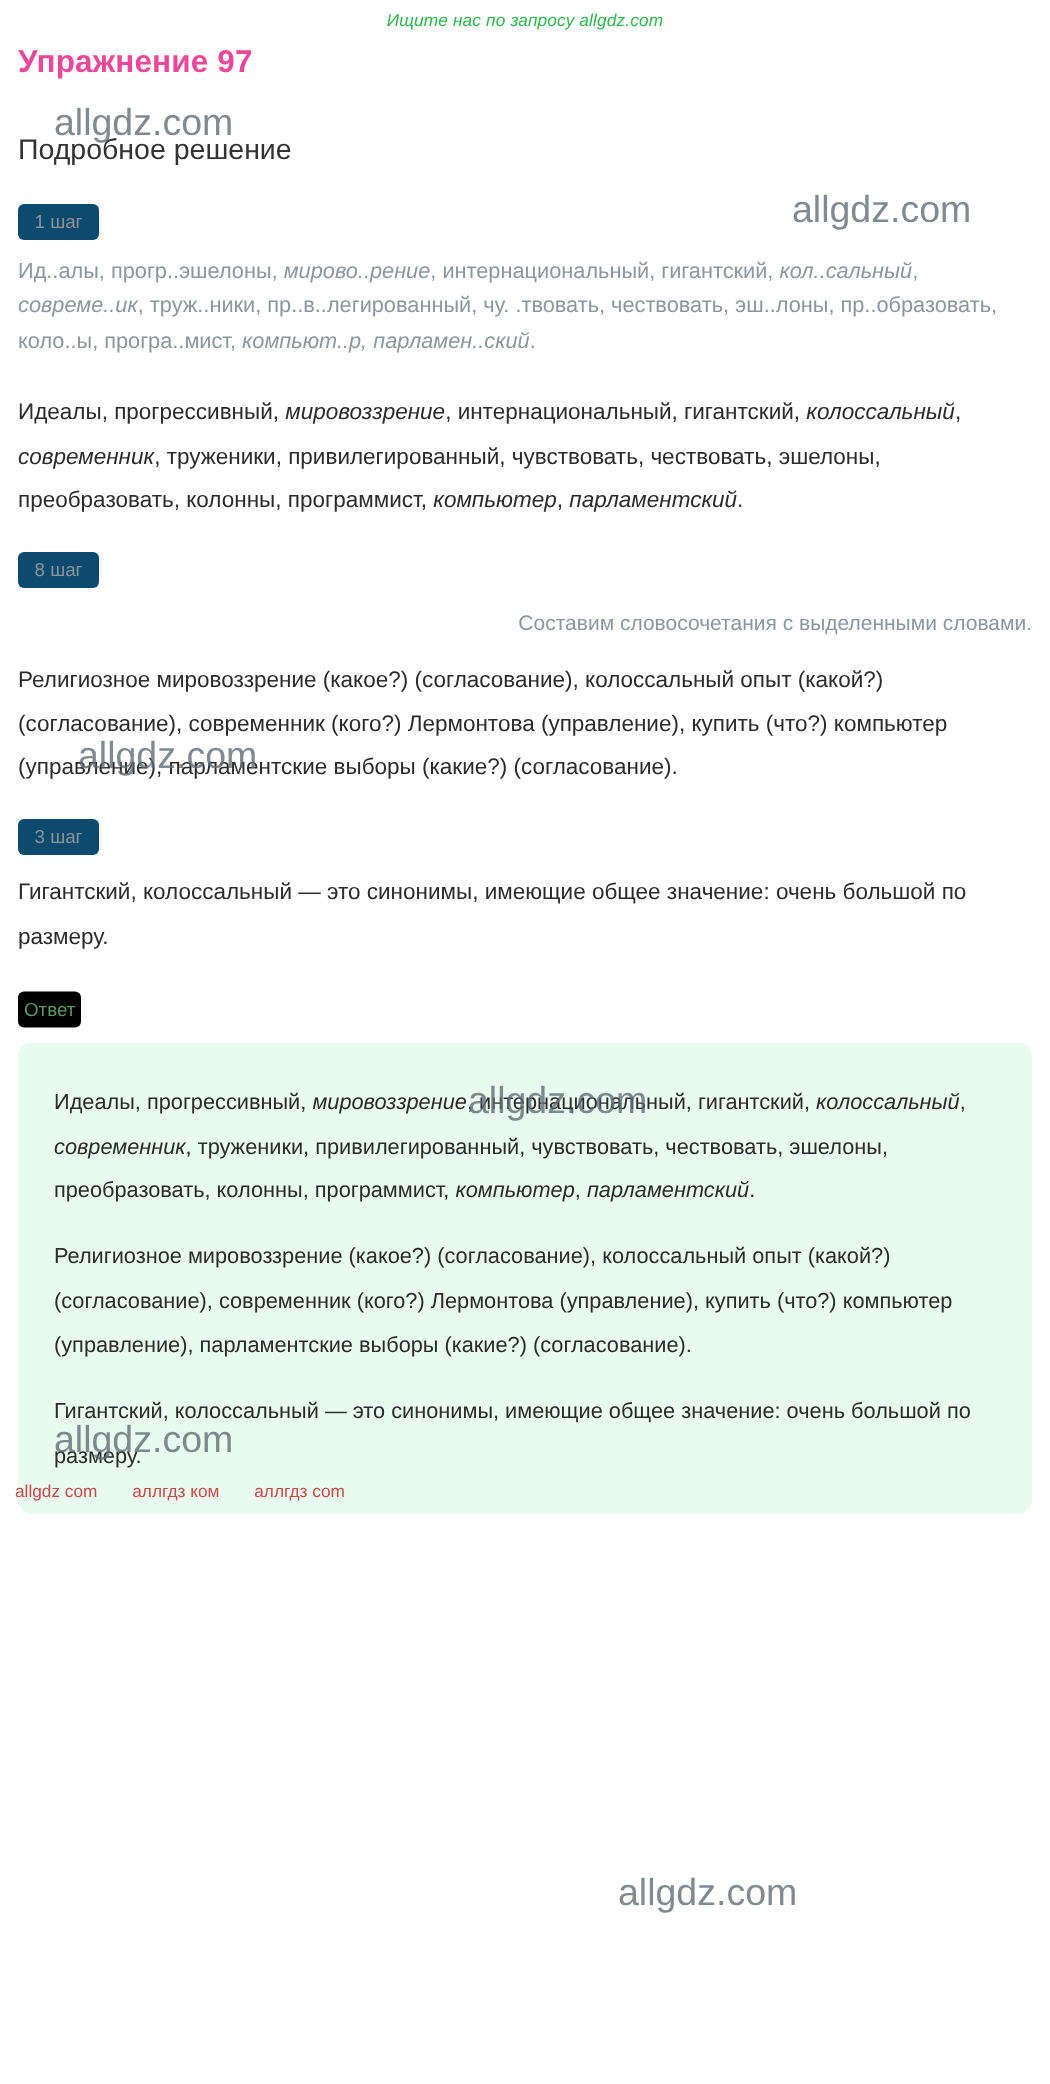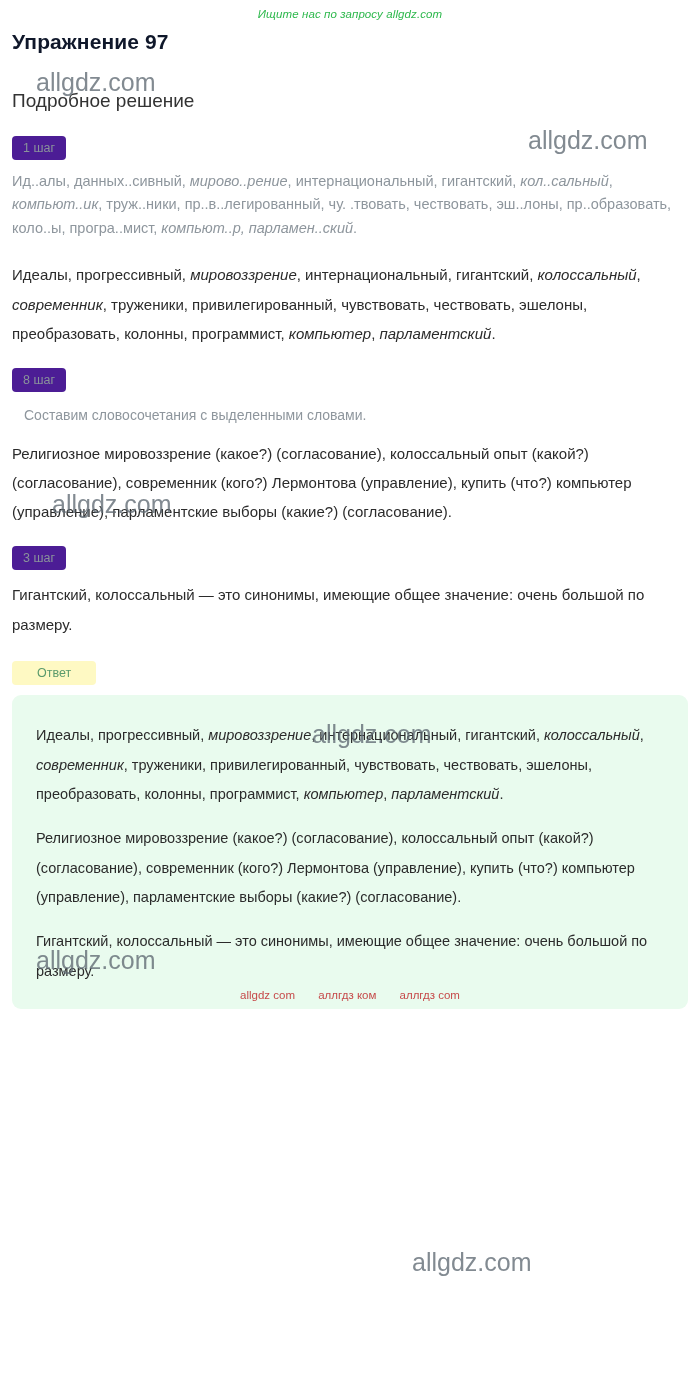--- a/index.html
+++ b/index.html
@@ -27,46 +27,46 @@
     padding: 8px 0 4px 0;
     letter-spacing: 0.1px;
     font-style: italic;
   }
   .content {
     padding: 0 12px 0 12px;
   }
   h1.ex-title {
     font-size: 21px;
     font-weight: bold;
-    color: #0f172a;
+    color: #ec4899;
     margin: 6px 0 2px 0;
     letter-spacing: 0.1px;
   }
   h2.sol-title {
     font-size: 19px;
     font-weight: normal;
     color: #333333;
     margin: 36px 0 12px 0;
   }
   .step-badge {
     display: inline-block;
-    background: #4c1d95;
+    background: #0c4a6e;
     color: #8a939b;
     font-size: 12.5px;
     border-radius: 4px;
     padding: 5px 11px;
     margin: 12px 0 10px 0;
   }
   .answer-badge {
     display: inline-block;
-    background: #fef9c3;
+    background: #000000;
     color: #5a9a6b;
     font-size: 12.5px;
     border-radius: 4px;
-    padding: 5px 25px;
+    padding: 5px 4px;
     margin: 14px 0 6px 0;
   }
   .task-text {
     font-size: 14.5px;
     line-height: 1.62;
     color: #5d656c;
     margin: 0 0 16px 0;
     max-width: 666px;
   }
   .grey-words {
@@ -80,21 +80,22 @@
     font-size: 15px;
     line-height: 1.95;
     color: #2b2b2b;
     margin: 0 0 8px 0;
     max-width: 670px;
   }
   .hint-text {
     font-size: 14px;
     line-height: 1.6;
     color: #8e969d;
-    margin: 2px 0 12px 12px;
+    margin: 2px 0 12px 0;
+    text-align: right;
   }
   .answer-box {
     background: #e9fbee;
     border-radius: 9px;
     padding: 26px 24px 22px 24px;
     margin: 4px 0 0 0;
     position: relative;
   }
   .answer-box p {
     font-size: 14.5px;
@@ -121,21 +122,21 @@
   .wm-2 { left: 528px; top: 126px; font-size: 25px; }
   .wm-3 { left: 52px;  top: 490px; font-size: 25px; }
   .wm-4 { left: 312px; top: 720px; font-size: 25px; }
   .wm-5 { left: 36px;  top: 946px; font-size: 25px; }
   .wm-6 { left: 412px; top: 1248px; font-size: 25px; }
   .footer {
     position: absolute;
     left: 0;
     bottom: 0;
     width: 700px;
-    text-align: center;
+    text-align: left;
     padding: 10px 0 8px 0;
     font-size: 11.5px;
     color: #c64a4a;
     box-sizing: border-box;
   }
   .footer span {
     margin: 0 10px;
   }
 </style>
 </head>
@@ -149,21 +150,21 @@
 
     <h1 class="ex-title">Упражнение 97</h1>
 
     <h2 class="sol-title">Подробное решение</h2>
 
     
     <div class="step-badge">1 шаг</div>
 
 
     <p class="grey-words">
-      <span>Ид..алы, данных..сивный, </span><em>мирово..рение</em><span>, интернациональный, гигантский, </span><em>кол..сальный</em><span>, </span><em>компьют..ик</em><span>, труж..ники, пр..в..легированный, чу. .твовать, чествовать, эш..лоны, пр..образовать, коло..ы, програ..мист, </span><em>компьют..р, парламен..ский</em><span>.</span>
+      <span>Ид..алы, прогр..эшелоны, </span><em>мирово..рение</em><span>, интернациональный, гигантский, </span><em>кол..сальный</em><span>, </span><em>совреме..ик</em><span>, труж..ники, пр..в..легированный, чу. .твовать, чествовать, эш..лоны, пр..образовать, коло..ы, програ..мист, </span><em>компьют..р, парламен..ский</em><span>.</span>
     </p>
 
     <p class="body-text">
       <span>Идеалы, прогрессивный, </span><em>мировоззрение</em><span>, интернациональный, гигантский, </span><em>колоссальный</em><span>, </span><em>современник</em><span>, труженики, привилегированный, чувствовать, чествовать, эшелоны, преобразовать, колонны, программист, </span><em>компьютер</em><span>, </span><em>парламентский</em><span>.</span>
     </p>
 
     
     <div class="step-badge">8 шаг</div>
 
     <p class="hint-text">Составим словосочетания с выделенными словами.</p>

